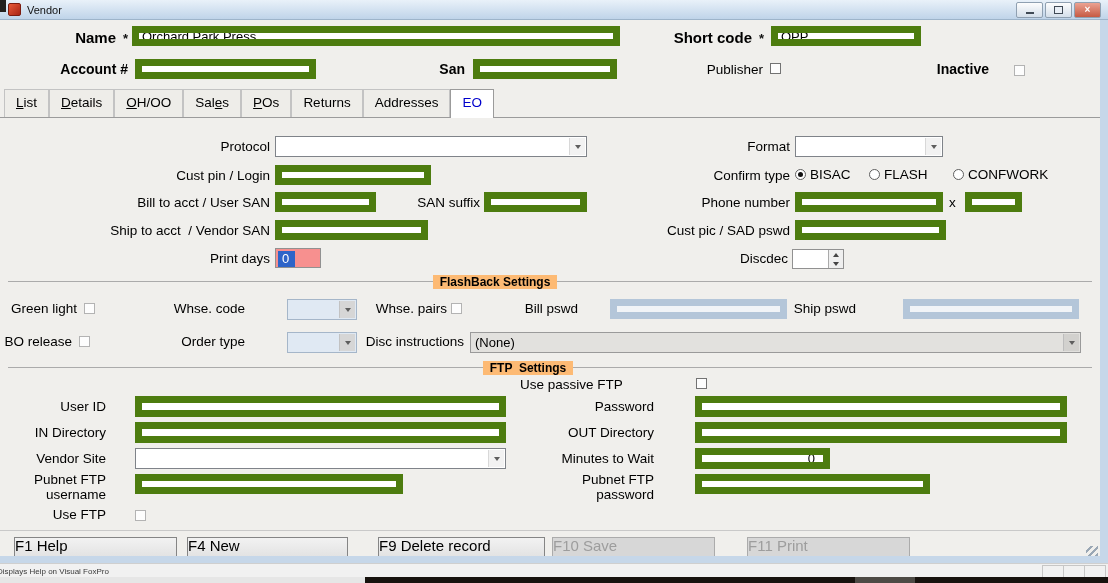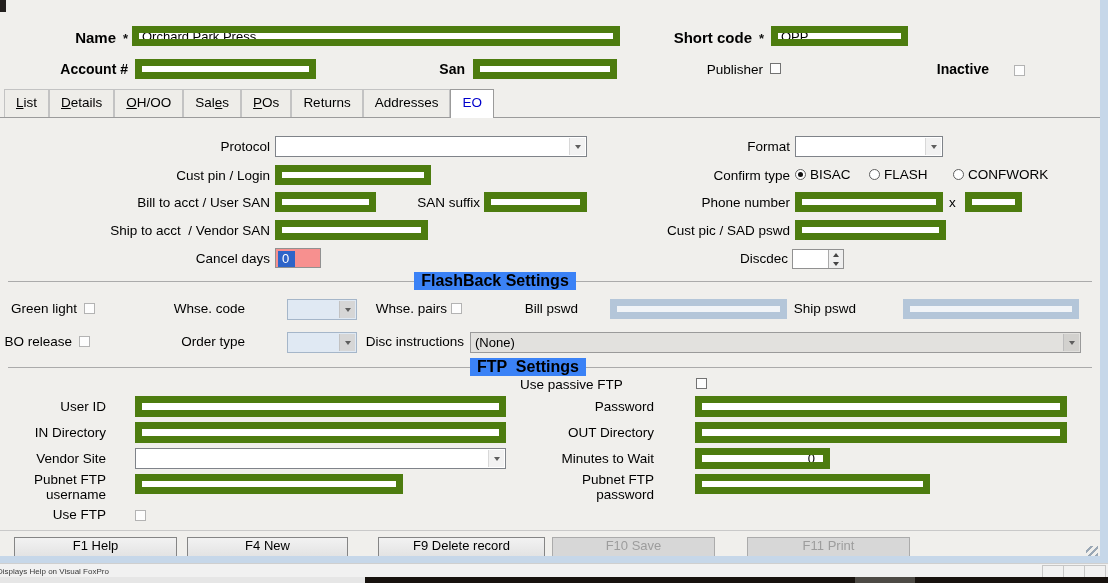--- a/index.html
+++ b/index.html
@@ -60,70 +60,85 @@
   .tabbar { position:absolute; left:0; top:90px; width:1108px; height:28px;
     border-bottom:1px solid #9b9b9b; display:flex; align-items:flex-end; padding-left:4px; box-sizing:border-box; }
   .tab { font-size:13.5px; color:#000; background:#eeede9; border:1px solid #c3c3c3; border-bottom:none;
     padding:0 11px; height:27px; line-height:26px; white-space:pre; }
   .tab .u { text-decoration:underline; }
   .tab.active { background:#ffffff; color:#0000cc; border-color:#9b9b9b; height:28px; margin-bottom:-1px;
     position:relative; z-index:2; }
 
   
   .section { position:absolute; left:8px; width:1084px; border-top:1px solid #ababab; text-align:center; }
-  .section-title { position:relative; top:-10px; display:inline-block; background:#3b82f6;
-    padding:0 7px; font-weight:bold; font-size:16px; white-space:pre; }
+  .section-title { position:relative; top:-10px; display:inline-block; background:#fdba74;
+    padding:0 7px; font-weight:bold; font-size:12px; white-space:pre; }
 
   
   .cancel { position:absolute; left:275px; top:248px; width:46px; height:20px;
     background:#f7908f; border:1px solid #919191; box-sizing:border-box; }
   .cancel .sel { display:inline-block; margin:1px 0 0 2px; padding:0 6px 1px 4px;
     background:#2e64c8; color:#fff; font-size:13px; }
 
   .spin { position:absolute; left:792px; top:249px; width:52px; height:20px;
     border:1px solid #919191; background:#fff; box-sizing:border-box; }
   .spin .btns { position:absolute; right:0; top:0; bottom:0; width:14px; border-left:1px solid #aaa;
     display:flex; flex-direction:column; }
   .spin .sbtn { flex:1; background:#efefef; display:flex; align-items:center; justify-content:center; }
   .tri-up { width:0; height:0; border-left:3px solid transparent; border-right:3px solid transparent;
     border-bottom:4px solid #444; }
   .tri-dn { width:0; height:0; border-left:3px solid transparent; border-right:3px solid transparent;
     border-top:4px solid #444; }
 
   
-  .fbtn { position:absolute; top:537px; height:26px; box-sizing:border-box; text-align:center;
-    font-size:13px; line-height:16px; color:#000; background:linear-gradient(#f2f2f2,#dedede);
+  .fbtn { position:absolute; top:537px; height:26px; box-sizing:border-box; text-align:left;
+    font-size:15px; line-height:16px; color:#000; background:linear-gradient(#f2f2f2,#dedede);
     border:1px solid #858585; }
   .fbtn.dis { color:#9d9d9d; background:#d7d7d7; border-color:#ababab; }
   .btn-sep { position:absolute; left:0; top:530px; width:1100px; border-top:1px solid #c9c9c9; }
 
   
   .statusbar { position:absolute; left:0; top:563px; width:1108px; height:14px; background:#f1f1f1;
     border-top:1px solid #cfcfcf; }
   .status-text { position:absolute; left:0; top:3px; margin-left:-3px; font-size:8px; color:#3a3a3a; white-space:pre; }
   .status-cell { position:absolute; top:1px; width:20px; height:11px; border:1px solid #c6c6c6; background:#f1f1f1; }
   .taskbar { position:absolute; left:0; top:577px; width:1108px; height:6px; background:#e6e6e6; }
   .tb-dark { position:absolute; left:365px; top:0; right:0; height:6px; background:#17120e; }
   .tb-notch { position:absolute; left:855px; top:0; width:60px; height:6px; background:#4d4a45; }
 </style>
 </head>
 <body>
 
 <div class="screen">
 
+  <div class="titlebar">
+    <span class="app-icon"></span>
+    <span class="title-text">Vendor</span>
+    <span class="win-controls">
+      <span class="win-btn">
+          <span class="glyph-min"></span>
+        </span>
+      <span class="win-btn">
+          <span class="glyph-restore"></span>
+        </span>
+      <span class="win-btn close">
+          <span class="glyph-x">×</span>
+        </span>
+    </span>
+  </div>
   <div class="corner-notch"></div>
 
   <div>
     <div class="lbl big" style="left:0;top:29px;width:116px">Name</div>
     <span class="star" style="left:123px;top:31px">*</span>
     <input class="tb" style="left: 132px; top: 26px; width: 488px;" value="Orchard Park Press">
 
     <div class="lbl big" style="left:640px;top:29px;width:112px">Short code</div>
     <span class="star" style="left:759px;top:31px">*</span>
-    <input class="tb" style="left: 771px; top: 26px; width: 137px;" value="OPP">
+    <input class="tb" style="left: 771px; top: 26px; width: 150px;" value="OPP">
 
     <div class="lbl b" style="left:0;top:61px;width:128px">Account #</div>
     <input class="tb" style="left: 135px; top: 59px; width: 181px;" value="">
 
     <div class="lbl b" style="left:400px;top:61px;width:65px">San</div>
     <input class="tb" style="left: 473px; top: 59px; width: 144px;" value="">
 
     <div class="lbl" style="left:660px;top:62px;width:103px">Publisher</div>
     <span class="chk" style="left:770px;top:63px"></span>
 
@@ -181,21 +196,21 @@
     <div class="lbl" style="left:640px;top:195px;width:150px">Phone number</div>
     <input class="tb" style="left: 795px; top: 192px; width: 148px;">
     <div class="lbl left" style="left:949px;top:195px;width:10px">x</div>
     <input class="tb" style="left: 965px; top: 192px; width: 57px;">
 
     <div class="lbl" style="left:0;top:223px;width:270px">Ship to acct  / Vendor SAN</div>
     <input class="tb" style="left: 275px; top: 220px; width: 153px;">
     <div class="lbl" style="left:640px;top:223px;width:150px">Cust pic / SAD pswd</div>
     <input class="tb" style="left: 795px; top: 220px; width: 151px;">
 
-    <div class="lbl" style="left:0;top:251px;width:270px">Cancel days</div>
+    <div class="lbl" style="left:0;top:251px;width:270px">Print days</div>
     <div class="cancel">
       <span class="sel">0</span>
     </div>
     <div class="lbl" style="left:640px;top:251px;width:148px">Discdec</div>
     <div class="spin">
       <span class="btns">
         <span class="sbtn">
             <span class="tri-up"></span>
           </span>
         <span class="sbtn">

